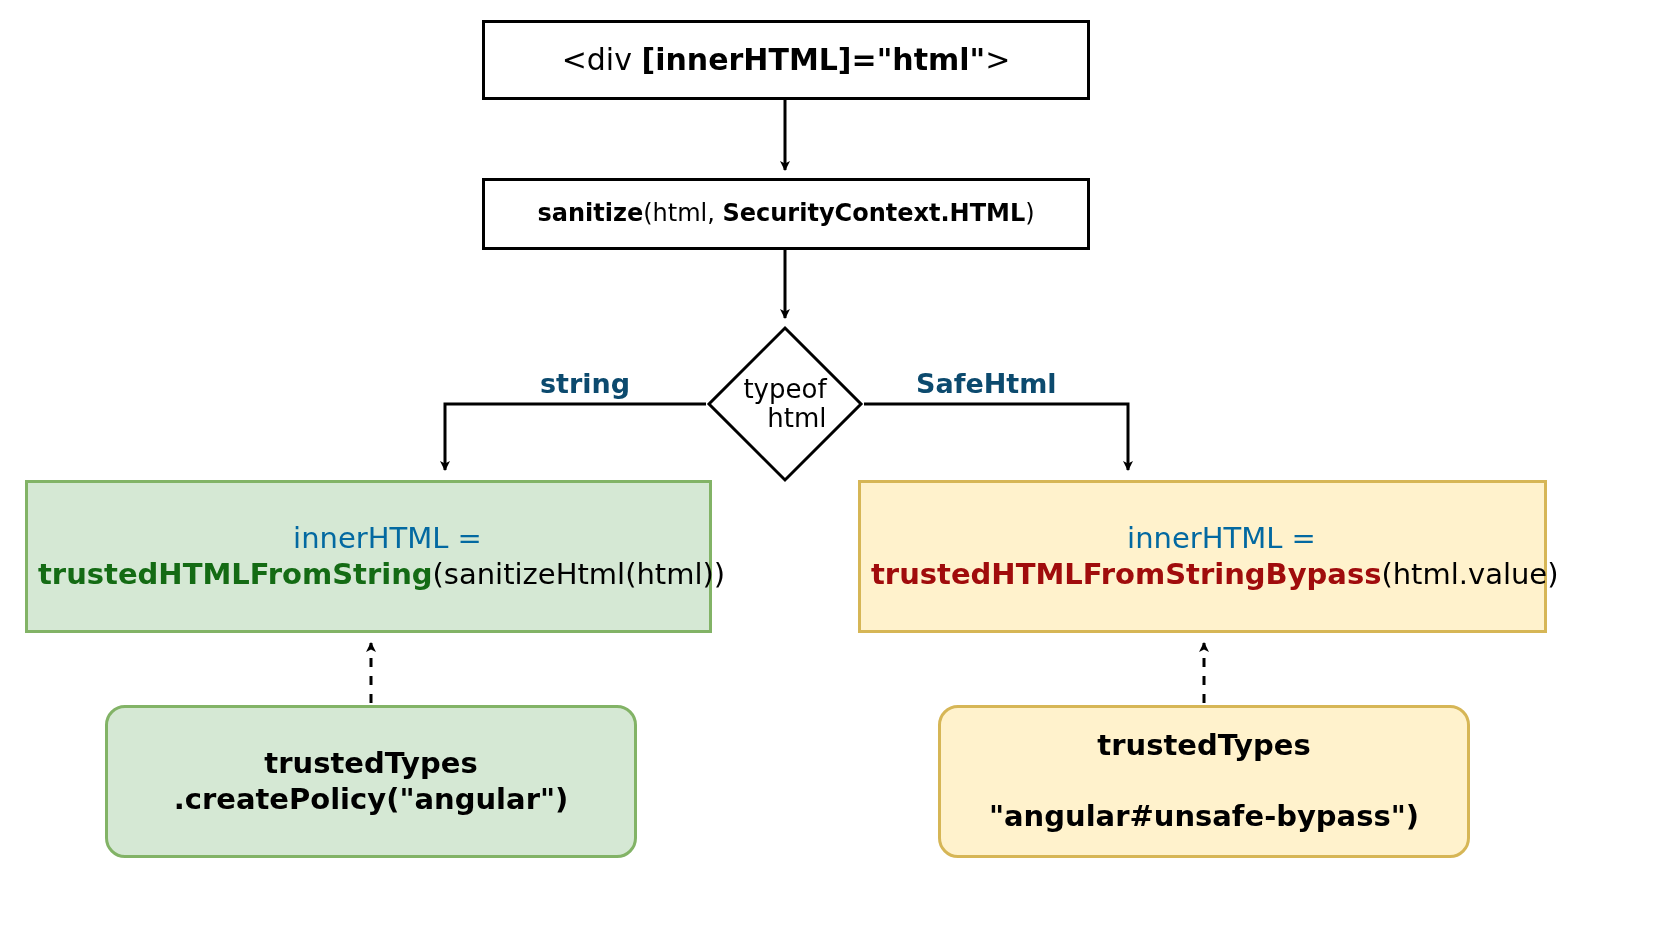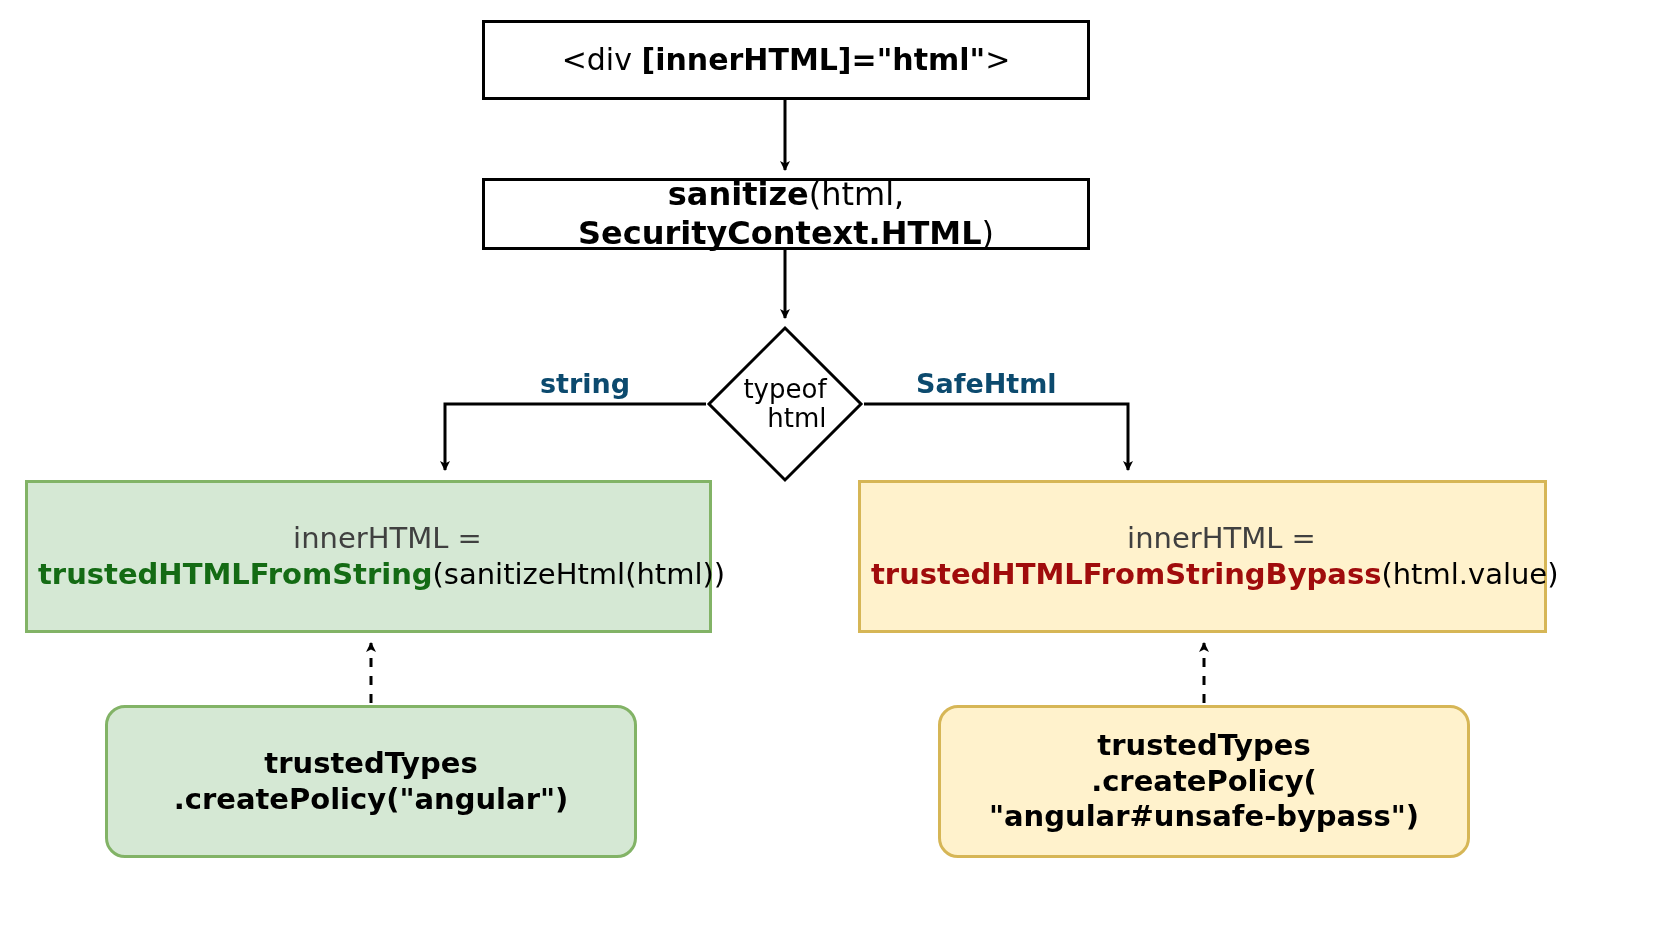--- a/index.html
+++ b/index.html
@@ -44,21 +44,21 @@
     width: 608px;
     height: 80px;
     font-size: 30px;
   }
   
   #node-sanitize {
     left: 482px;
     top: 178px;
     width: 608px;
     height: 72px;
-    font-size: 32px;
+    font-size: 24px;
   }
 
   .b { font-weight: bold; }
   .r { font-weight: normal; }
 
   
   #node-typeof {
     left: 706px;
     top: 325px;
     width: 158px;
@@ -102,21 +102,21 @@
   }
   #node-trusted-bypass {
     left: 858px;
     top: 480px;
     width: 689px;
     height: 153px;
     background: #fff2cc;
     border: 3px solid #d6b656;
     font-size: 29px;
   }
-  .line1 { font-weight: normal; color: #404040; margin-left: 38px; }
+  .line1 { font-weight: normal; color: #0369a1; margin-left: 38px; }
   .fn-green { font-weight: bold; color: #146b14; }
   .fn-red   { font-weight: bold; color: #a00c0c; text-align: center; }
   .fn-black { font-weight: normal; color: #000000; }
 
   
   #node-policy-angular {
     left: 105px;
     top: 705px;
     width: 532px;
     height: 153px;
@@ -219,17 +219,17 @@
   </div>
 
   <div class="node" id="node-policy-angular">
     <span class="node-text">
       <span>trustedTypes</span><br><span>.createPolicy("angular")</span>
     </span>
   </div>
 
   <div class="node" id="node-policy-bypass">
     <span class="node-text">
-      <span>trustedTypes</span><br><span>.createPolicy(</span><br><span>"angular#unsafe-bypass")</span>
+      <span>trustedTypes</span><br><br><span>"angular#unsafe-bypass")</span>
     </span>
   </div>
 
 </div>
 
 </body></html>

